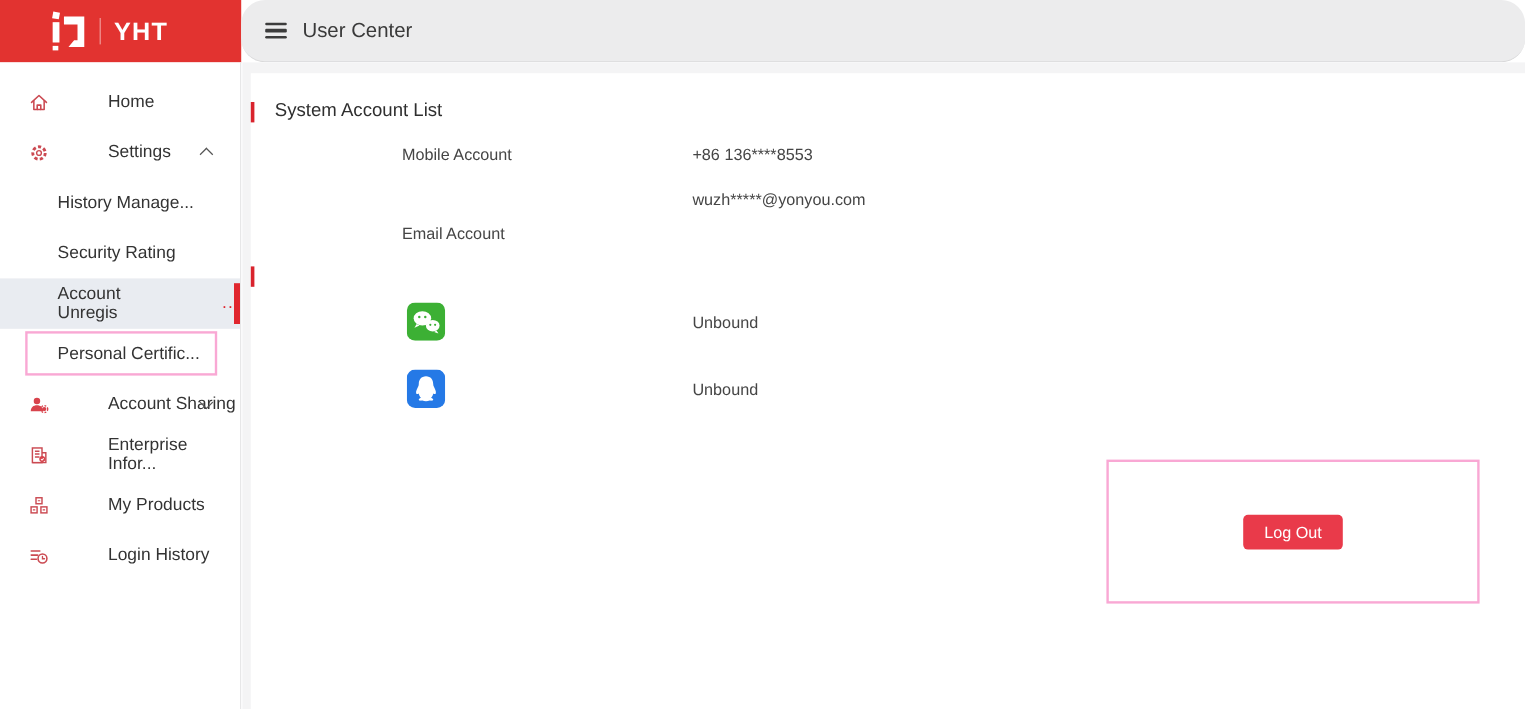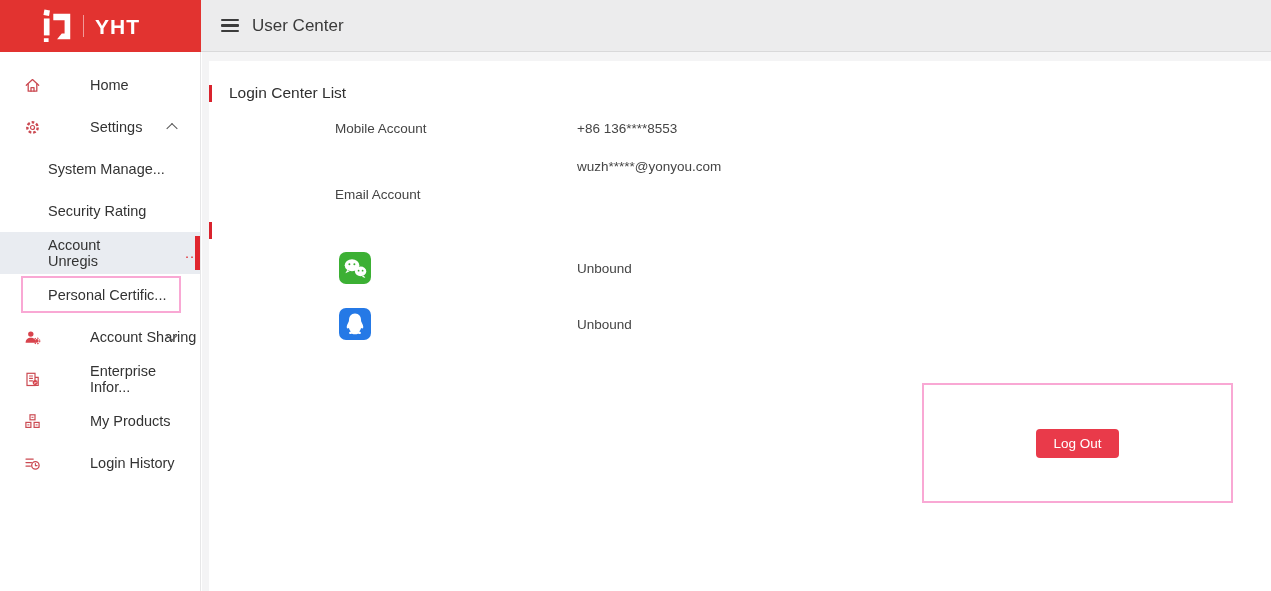--- a/index.html
+++ b/index.html
@@ -10,21 +10,21 @@
   
   .logo-block{
     position:absolute;left:0;top:0;width:201px;height:52px;background:#e23330;
     display:flex;align-items:center;padding-left:42px;box-sizing:border-box;
   }
   .logo-glyph{display:block;}
   .logo-divider{width:1px;height:22px;background:rgba(255,255,255,.5);margin:0 11px 0 9px;}
   .logo-text{color:#fff;font-size:21px;font-weight:bold;letter-spacing:1px;line-height:1;}
   .topbar{
     position:absolute;left:201px;top:0;width:1070px;height:52px;background:#ececed;
-    border-bottom:1px solid #d9d9da;box-sizing:border-box;display:flex;align-items:center;
+    border-bottom:1px solid #d9d9da;box-sizing:border-box;display:flex;align-items:center;border-radius:20px;
   }
   .hamburger{margin-left:20px;width:18px;display:flex;flex-direction:column;gap:3px;cursor:pointer;}
   .hamburger span{display:block;height:2.4px;background:#3c3c3c;border-radius:1px;}
   .topbar-title{margin-left:13px;font-size:17px;color:#3a3a3a;}
   
   .sidebar{
     position:absolute;left:0;top:52px;width:201px;height:539px;background:#fff;
     border-right:1px solid #e7e7e8;box-sizing:border-box;padding-top:12px;
   }
   .s-item{
@@ -99,21 +99,21 @@
     <div class="s-item">
       <svg class="ic" viewBox="0 0 17 17" fill="none" stroke="#cb4a52">
         <circle cx="8.5" cy="8.5" r="2" stroke-width="1.2"></circle>
         <circle cx="8.5" cy="8.5" r="5.2" stroke-width="2.4" stroke-dasharray="2.7 1.9"></circle>
       </svg>
       <span>Settings</span>
       <span class="chev up"></span>
     </div>
 
     <div class="s-item sub">
-      <span>System Manage...</span>
+      <span>History Manage...</span>
     </div>
 
     <div class="s-item sub">
       <span>Security Rating</span>
     </div>
 
     <div class="s-item sub selected">
       <span>Account Unregis</span>
         <span class="red-ellipsis">...</span>
       <span class="active-bar"></span>
@@ -166,21 +166,21 @@
 
 
     <div class="anno anno-sidebar"></div>
   </div>
 
   <div class="content">
     <div class="card">
 
       <div class="sec-header" style="top:23px;">
         <span class="sec-bar"></span>
-        <span class="sec-title">Login Center List</span>
+        <span class="sec-title">System Account List</span>
       </div>
       <div class="kv-label" style="top:60px;">Mobile Account</div>
       <div class="kv-value" style="top:60px;">+86 136****8553</div>
       <div class="kv-label" style="top:98px;margin-top:28px;">Email Account</div>
       <div class="kv-value" style="top:98px;">wuzh*****@yonyou.com</div>
 
       <div class="sec-header" style="top:160px;">
         <span class="sec-bar"></span>
       </div>
 

